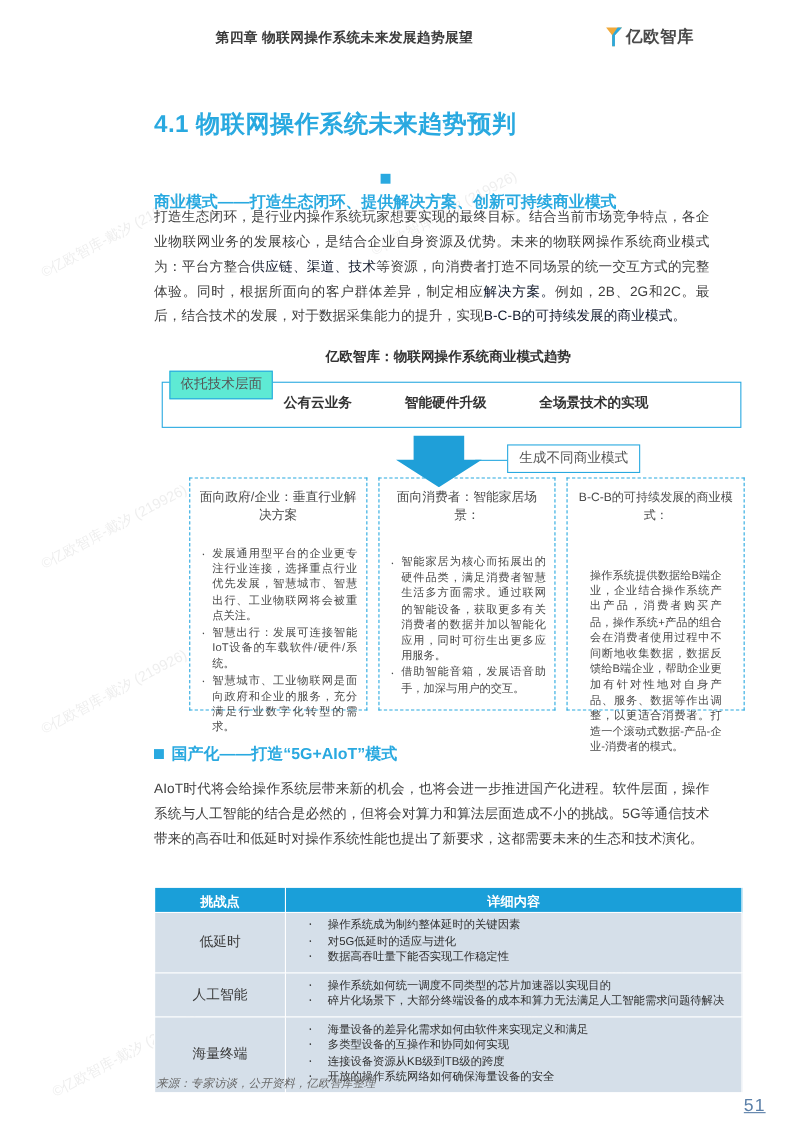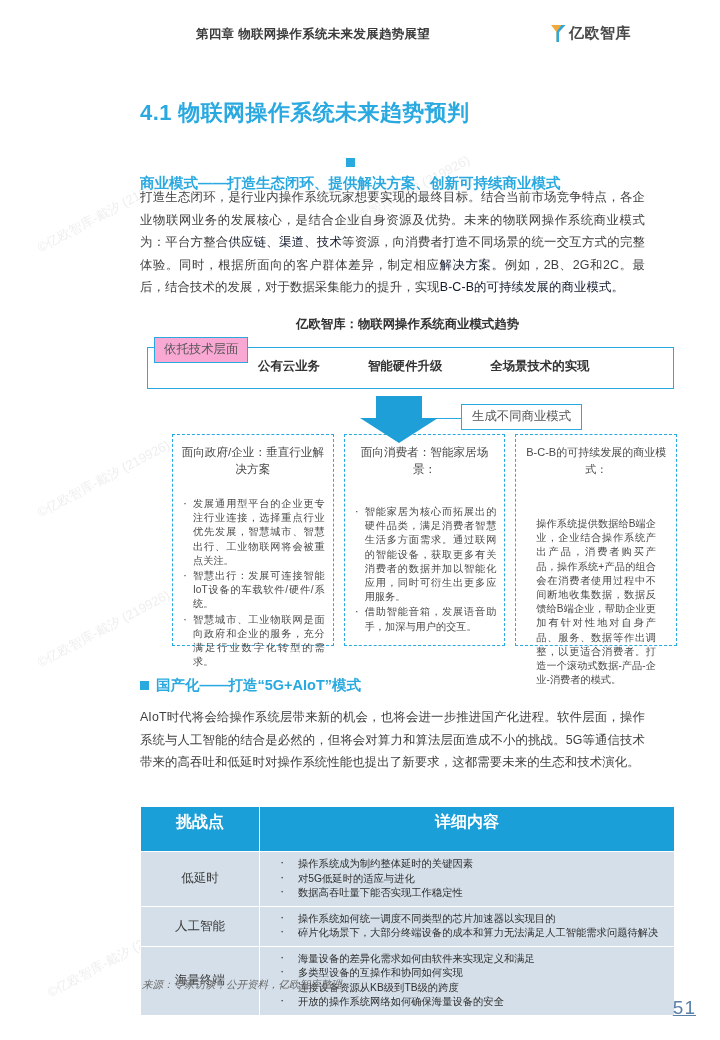--- a/index.html
+++ b/index.html
@@ -60,21 +60,21 @@
   .chart-title{
     position:absolute;left:140px;top:316px;width:535px;
     text-align:center;font-size:12.4px;font-weight:bold;color:#333;
   }
   .tech-band{
     position:absolute;left:147px;top:347px;width:527px;height:42px;
     border:1.4px solid #29a9e0;box-sizing:border-box;
   }
   .tech-tag{
     position:absolute;left:154px;top:337px;
-    border:1.4px solid #29a9e0;background:#f9a8d4;
+    border:1.4px solid #29a9e0;background:#5eead4;
     padding:3px 9px 4px 9px;
     font-size:12.4px;color:#555;
     box-sizing:border-box;z-index:4;
   }
   .tech-items{
     position:absolute;left:258px;top:358px;width:420px;
     display:flex;gap:48px;
     font-size:12.4px;font-weight:bold;color:#333;
     z-index:3;
   }
@@ -126,22 +126,22 @@
   }
   .card .spacer{height:8px;}
 
   
   .tbl{
     position:absolute;left:140px;top:806px;width:535px;
     border-collapse:collapse;
     table-layout:fixed;
   }
   .tbl th{
-    background:#1a9fd9;color:#fff;font-size:16px;font-weight:bold;
-    padding:5px 0 18px 0;text-align:center;
+    background:#1a9fd9;color:#fff;font-size:12px;font-weight:bold;
+    padding:5px 0 0 0;text-align:center;
     border:1px solid #ffffff;
   }
   .tbl td{
     background:#d5dfe9;
     border:1px solid #ffffff;
     vertical-align:middle;
   }
   .tbl td.chal{
     width:118px;text-align:center;font-size:12.5px;color:#3a3a3a;
     padding:6px 0;
@@ -155,21 +155,21 @@
   .tbl td.det li:before{
     content:"·";position:absolute;left:4px;top:-2px;font-size:13px;color:#2f2f2f;
   }
 
   .source{
     position:absolute;left:142px;top:978px;
     font-size:10.5px;font-style:italic;color:#6a6a6a;
   }
   .pagenum{
     position:absolute;right:24px;top:997px;
-    font-size:19px;color:#5a7fa8;letter-spacing:1px;text-decoration:underline;
+    font-size:16px;color:#5a7fa8;letter-spacing:1px;text-decoration:underline;
   }
 
   
   .wm{
     position:absolute;
     font-size:13px;color:rgba(120,120,120,.13);
     transform:rotate(-28deg);
     white-space:nowrap;pointer-events:none;
     font-family:"Liberation Sans",sans-serif;
   }

